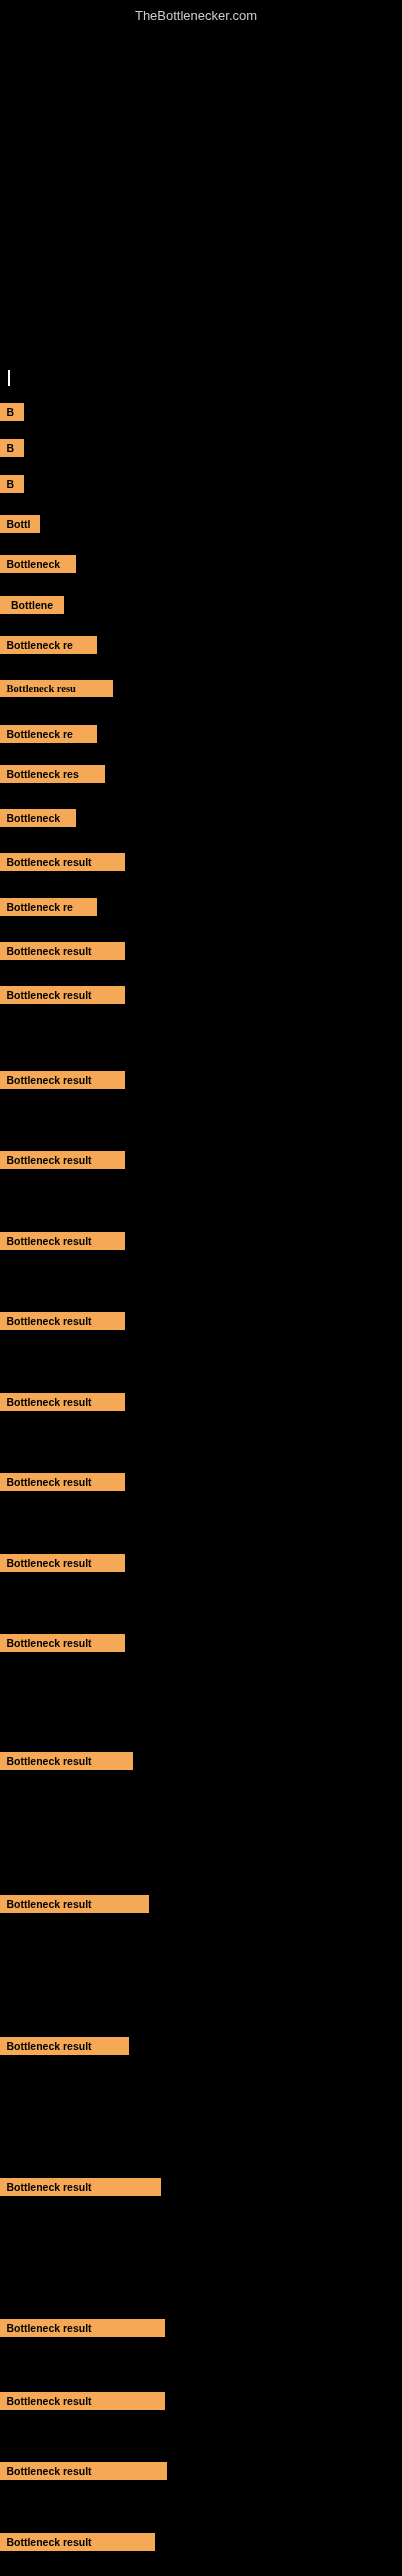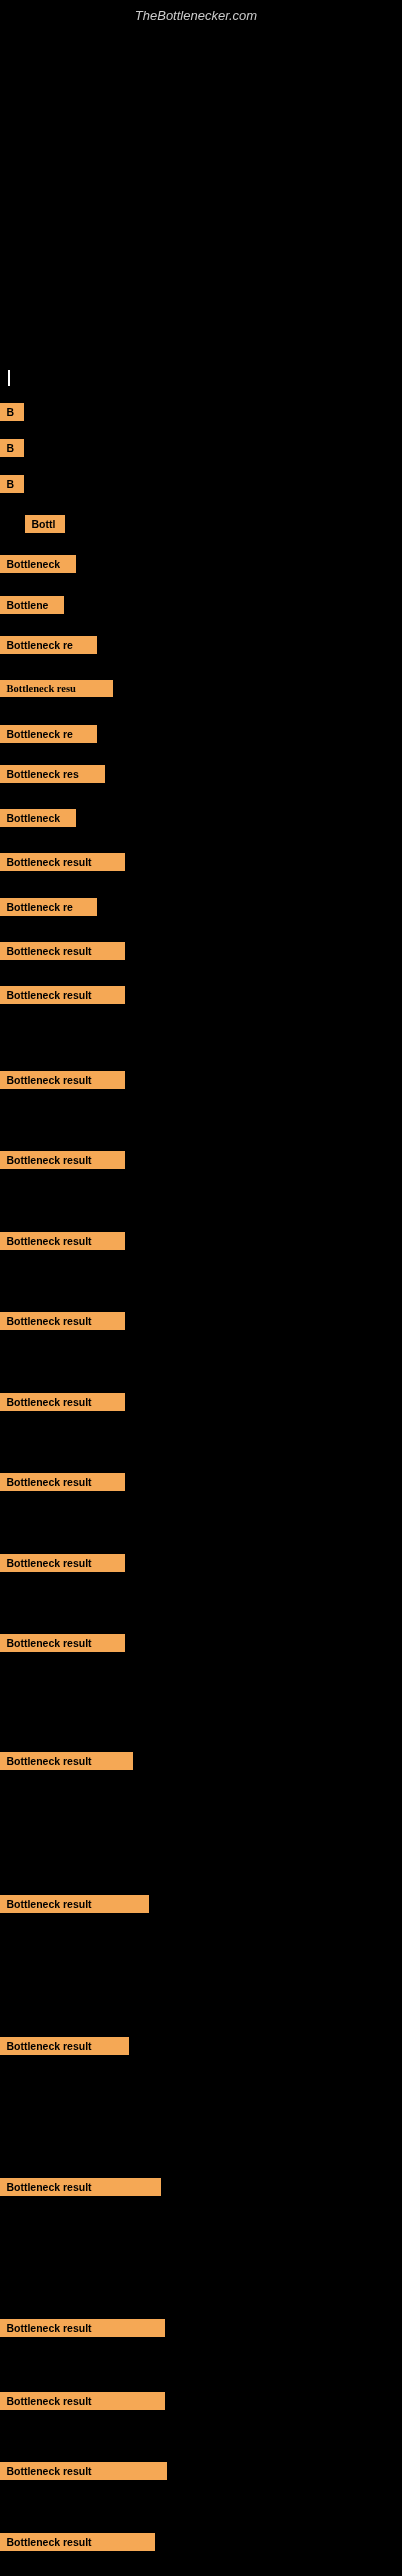--- a/index.html
+++ b/index.html
@@ -15,21 +15,20 @@
       font-family: Arial, sans-serif;
       position: relative;
       overflow-x: hidden;
     }
 
     .site-title {
       color: #cccccc;
       font-size: 13px;
       text-align: center;
       padding: 8px 11px 4px 0;
-      font-style: italic;
     }
 
     .bottleneck-items-container {
       position: absolute;
       left: 0;
       top: 0;
       width: 100%;
     }
 
     .bottleneck-item {
@@ -69,23 +68,23 @@
   <div class="site-title">TheBottlenecker.com</div>
 </div>
 
 <div class="cursor-line"></div>
 
 <div class="bottleneck-items-container">
 
 <div class="bottleneck-item" style="top: 403px; min-width: 24px;">B</div>
     <div class="bottleneck-item" style="top: 439px; min-width: 24px;">B</div>
     <div class="bottleneck-item" style="top: 475px; min-width: 24px;">B</div>
-    <div class="bottleneck-item" style="top: 515px; min-width: 40px; margin-left: 25px;">Bottl</div>
+    <div class="bottleneck-item" style="top: 515px; min-width: 40px;">Bottl</div>
     <div class="bottleneck-item" style="top: 555px; min-width: 76px;">Bottleneck</div>
-    <div class="bottleneck-item" style="top: 596px; min-width: 64px;">Bottlene</div>
+    <div class="bottleneck-item" style="top: 596px; min-width: 64px; text-align: center;">Bottlene</div>
     <div class="bottleneck-item" style="top: 636px; min-width: 97px;">Bottleneck re</div>
     <div class="bottleneck-item" style="top: 680px; min-width: 113px; font-family: Liberation Serif, serif;">Bottleneck resu</div>
     <div class="bottleneck-item" style="top: 725px; min-width: 97px;">Bottleneck re</div>
     <div class="bottleneck-item" style="top: 765px; min-width: 105px;">Bottleneck res</div>
     <div class="bottleneck-item" style="top: 809px; min-width: 76px;">Bottleneck</div>
     <div class="bottleneck-item" style="top: 853px; min-width: 125px;">Bottleneck result</div>
     <div class="bottleneck-item" style="top: 898px; min-width: 97px;">Bottleneck re</div>
     <div class="bottleneck-item" style="top: 942px; min-width: 125px;">Bottleneck result</div>
     <div class="bottleneck-item" style="top: 986px; min-width: 125px;">Bottleneck result</div>
     <div class="bottleneck-item" style="top: 1071px; min-width: 125px;">Bottleneck result</div>

